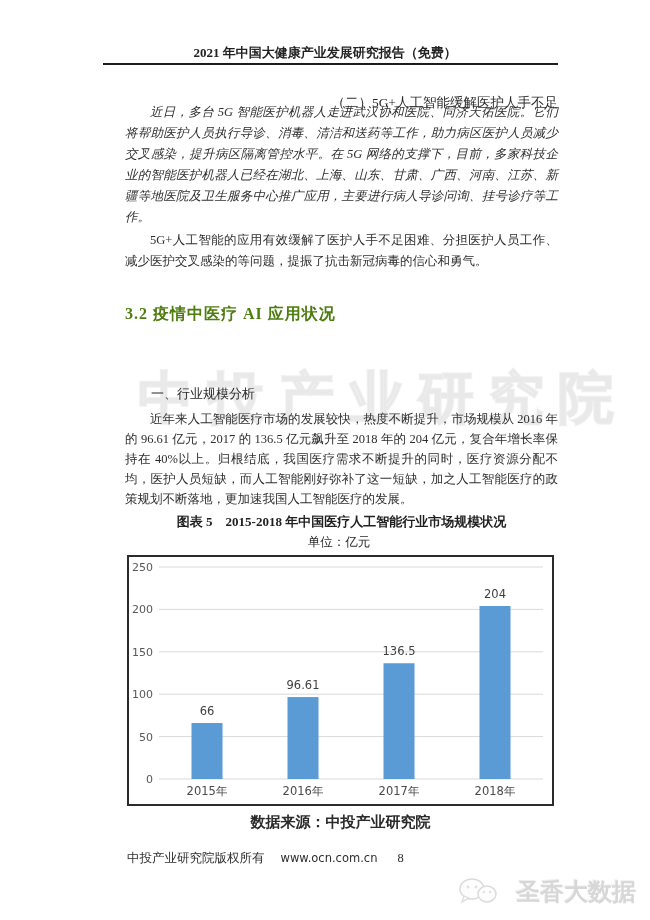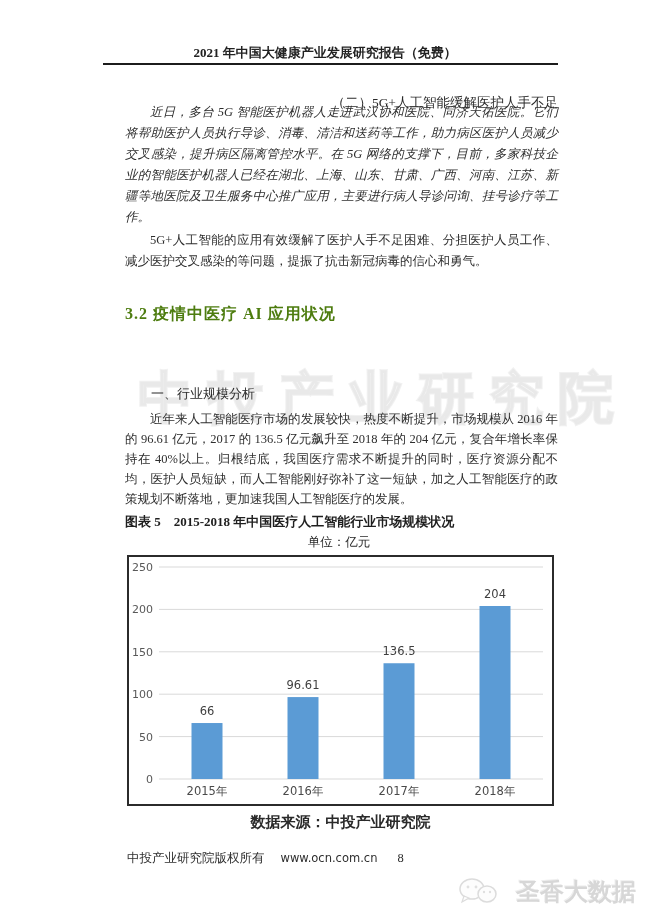--- a/index.html
+++ b/index.html
@@ -29,21 +29,21 @@
     top:276px;left:125px;width:433px;font-size:16px;font-weight:bold;color:#4d7c0f;
     letter-spacing:1px;
     margin-top:28px;
   }
   #para-ai{top:311px;}
   .h-item{
     top:385px;left:125px;width:433px;font-size:13px;text-indent:2em;color:#2a2a2a;
   }
   #para-market{top:409px;line-height:20px;}
   .fig-title{
-    top:513px;left:125px;width:433px;text-align:left;
+    top:513px;left:125px;width:433px;text-align:center;
     font-size:13px;font-weight:bold;color:#1f1f1f;
   }
   .unit-label{
     top:534px;left:125px;width:428px;text-align:center;
     font-size:12.5px;color:#2a2a2a;
   }
   .chart-box{
     top:555px;left:127px;width:427px;height:251px;
     border:2px solid #2b2b2b;box-sizing:border-box;background:#fff;
   }

